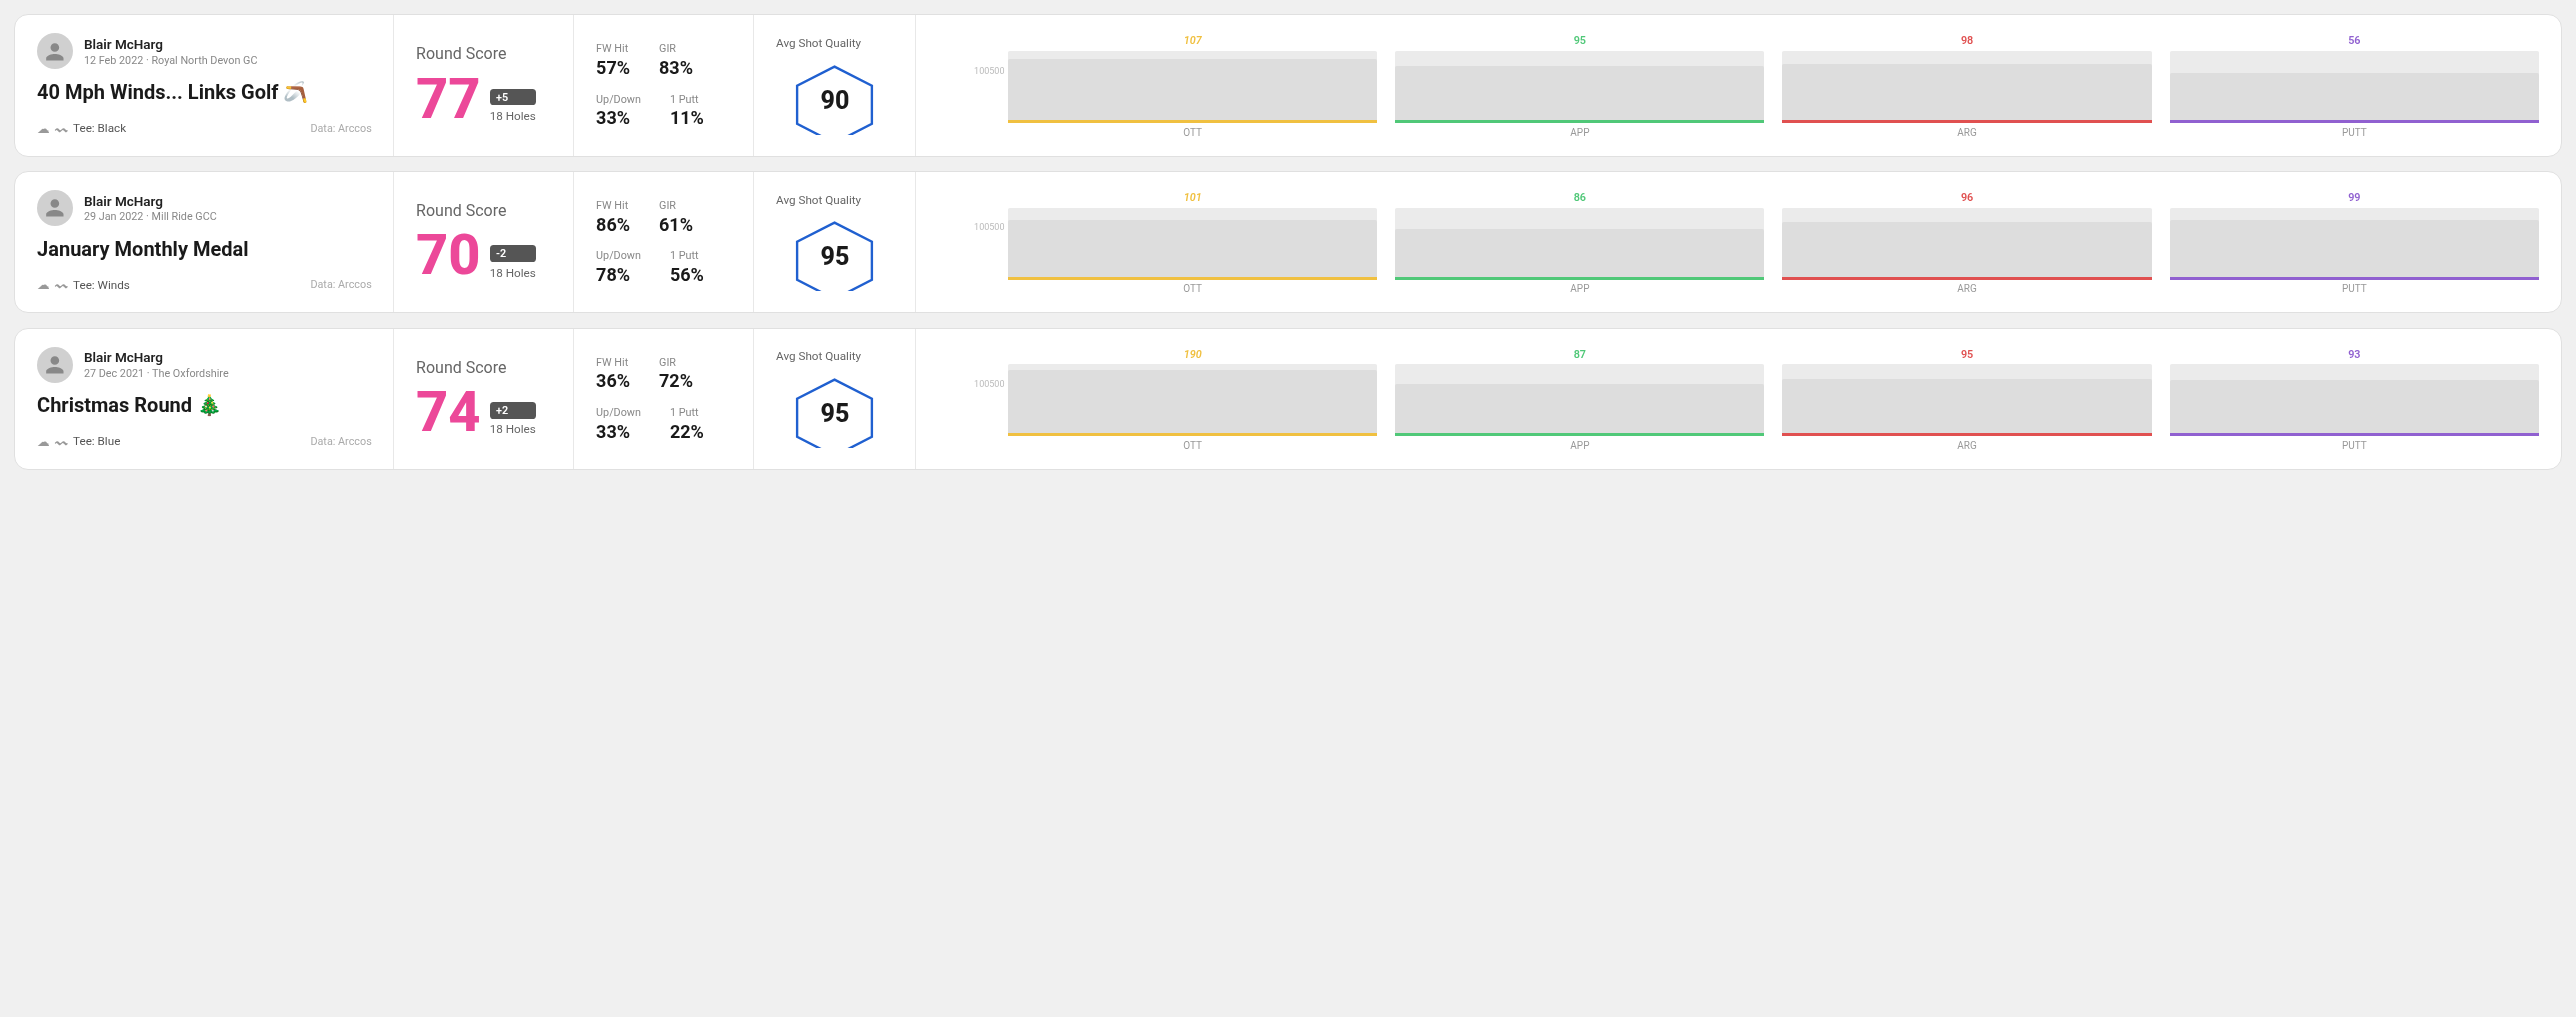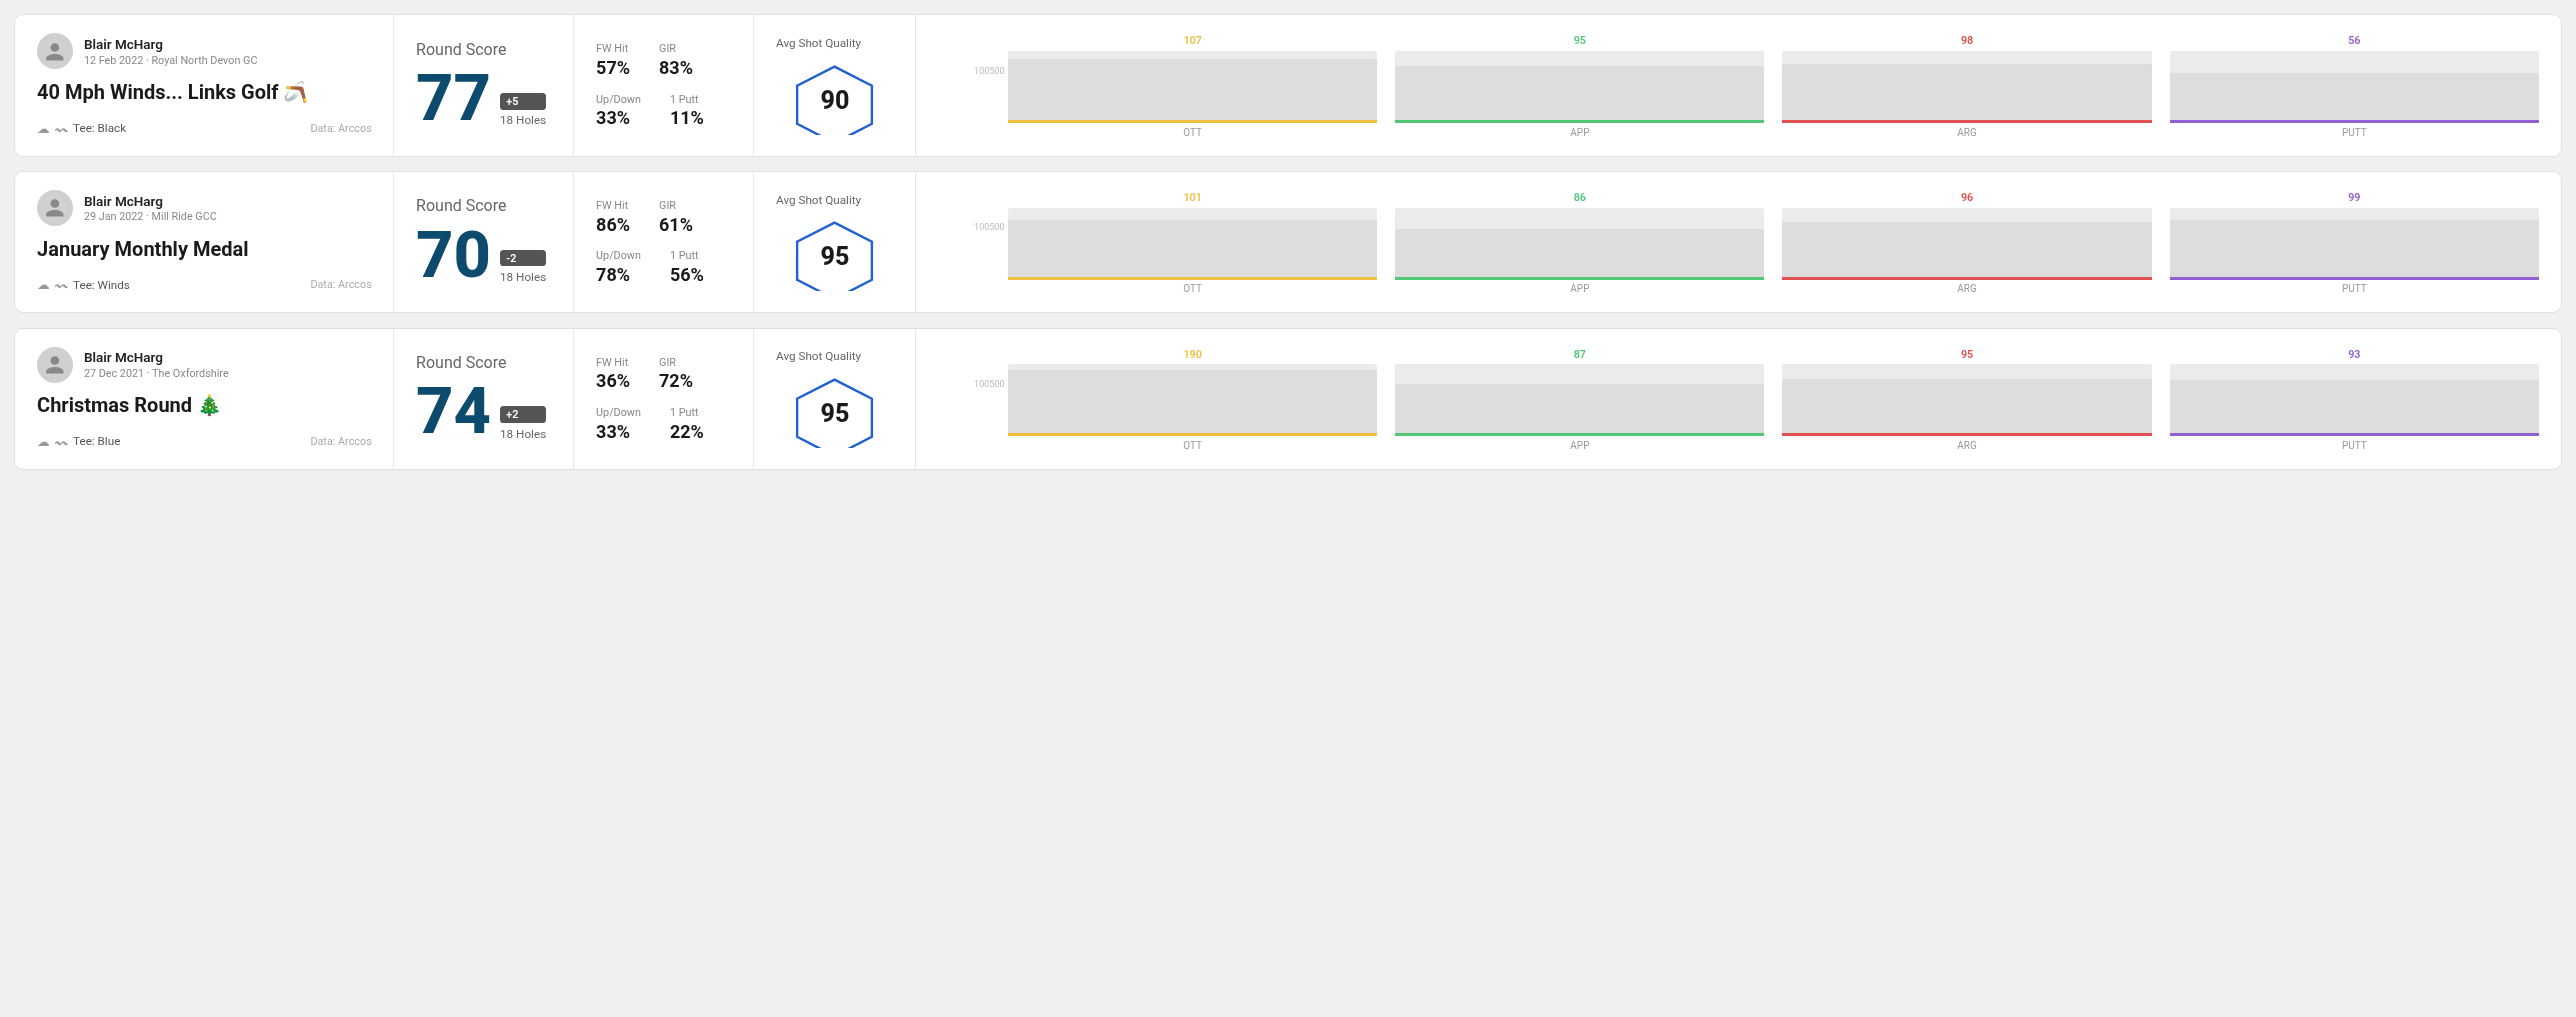--- a/index.html
+++ b/index.html
@@ -5,21 +5,21 @@
     * { box-sizing: border-box; margin: 0; padding: 0; }
     body {
       font-family: -apple-system, BlinkMacSystemFont, 'Segoe UI', Roboto, sans-serif;
       background: #f0f0f0;
       padding: 14.4px;
       min-width: 1083px;
     }
 
     .round-card {
       background: #fff;
-      border-radius: 9px;
+      border-radius: 14px;
       border: 0.9px solid #e0e0e0;
       margin-bottom: 14.4px;
       display: flex;
       align-items: stretch;
       overflow: hidden;
     }
 
     .card-left {
       flex: 0 0 379px;
       padding: 18px 21.7px;
@@ -113,23 +113,23 @@
       margin-bottom: 7.2px;
     }
 
     .score-main {
       display: flex;
       align-items: flex-end;
       gap: 9px;
     }
 
     .score-number {
-      font-size: 65px;
+      font-size: 56px;
       font-weight: 800;
-      color: #0c4a6e;
+      color: #ec4899;
       line-height: 1;
     }
 
     .score-badge-group {
       display: flex;
       flex-direction: column;
       gap: 3.6px;
       margin-bottom: 3.6px;
     }
 
@@ -297,21 +297,21 @@
       margin-left: 36px;
     }
 
     .chart-inner {
       display: flex;
       width: 100%;
       align-items: flex-end;
     }
 
     
-    .ott-color { color: #f0c040; }
+    .ott-color { color: #f0c040; font-style: italic; }
     .app-color { color: #50c878; }
     .arg-color { color: #e05050; }
     .putt-color { color: #9060d0; }
   </style>
 </head>
 <body>
 
 <div id="app">
     <div class="round-card">
       <div class="card-left">

